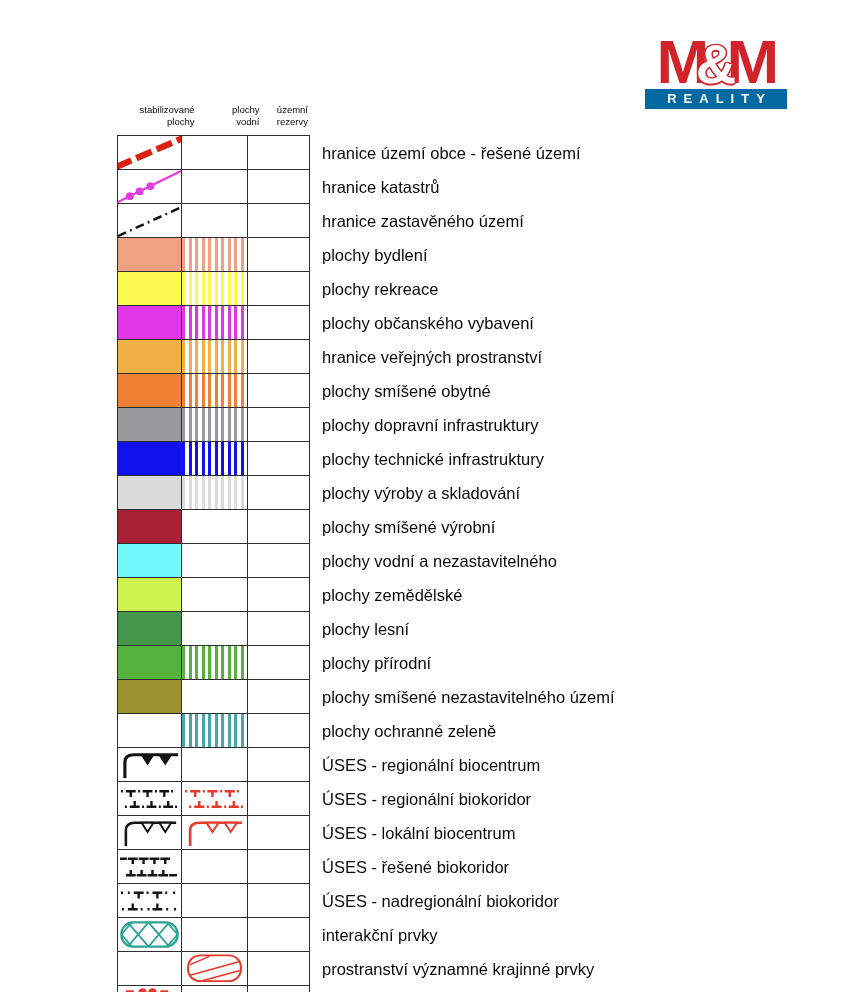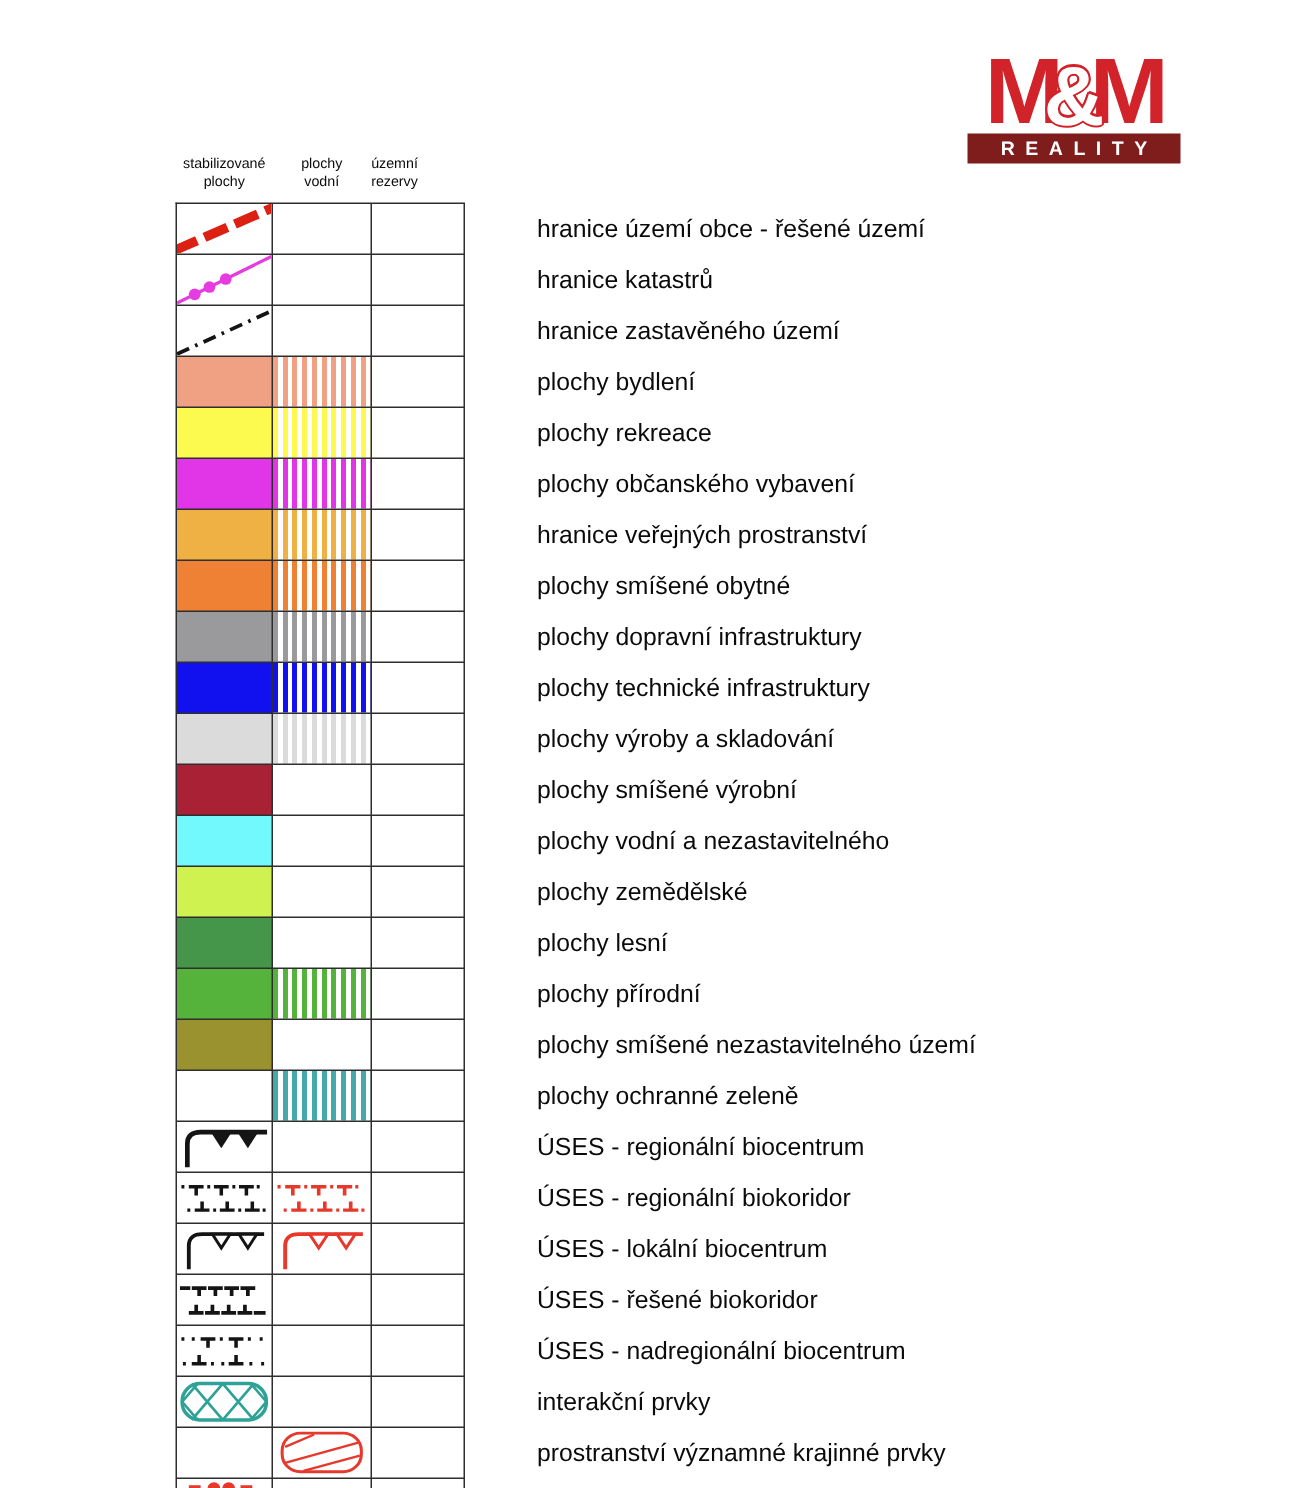--- a/index.html
+++ b/index.html
@@ -17,52 +17,52 @@
   .logo-mm .m{font-size:62px;letter-spacing:-4px;transform:scaleX(1.02);}
   .logo-mm .amp{
     font-size:56px;position:relative;z-index:1;margin:0 -9px;top:2px;color:#ffffff;
   }
   .logo-bar{
     margin-top:1px;height:20px;line-height:20px;text-align:center;
     color:#ffffff;font-weight:700;font-size:13px;letter-spacing:7px;text-indent:7px;
   }
   
   .col-head{
-    position:absolute;top:104px;width:90px;text-align:center;
+    position:absolute;top:104px;width:90px;text-align:right;
     font-size:9.5px;line-height:11.5px;color:#0b0b0b;
   }
   
   .legend-table{
     position:absolute;left:117px;top:135px;
     border-top:1px solid #2e2e2e;border-left:1px solid #2e2e2e;
   }
   .lrow{display:flex;position:relative;height:34px;}
   .cell{
     height:33px;border-right:1px solid #2e2e2e;border-bottom:1px solid #2e2e2e;
     box-sizing:content-box;overflow:hidden;position:relative;background:#fff;
   }
   .c1{width:63px;} .c2{width:65px;} .c3{width:61px;}
   .cell svg{display:block;}
   .lbl{
     position:absolute;left:204px;top:0;height:34px;line-height:34px;
-    white-space:nowrap;font-size:16.5px;color:#0b0b0b;margin-left:36px;
+    white-space:nowrap;font-size:16.5px;color:#0b0b0b;
   }
 </style>
 </head>
 <body>
 
 <div class="page">
 
   <div class="logo">
     <div class="logo-mm">
       <span class="m" style="color: rgb(210, 35, 42);">M</span>
       <span class="amp" style="text-shadow: rgb(210, 35, 42) 1.5px 0px 0px, rgb(210, 35, 42) -1.5px 0px 0px, rgb(210, 35, 42) 0px 1.5px 0px, rgb(210, 35, 42) 0px -1.5px 0px, rgb(210, 35, 42) 1px 1px 0px, rgb(210, 35, 42) -1px -1px 0px, rgb(210, 35, 42) 1px -1px 0px, rgb(210, 35, 42) -1px 1px 0px;">&amp;</span>
       <span class="m" style="color: rgb(210, 35, 42);">M</span>
     </div>
-    <div class="logo-bar" style="background: #7f1d1d;">REALITY</div>
+    <div class="logo-bar" style="background: #0369a1;">REALITY</div>
   </div>
 
   <div class="col-head" style="left:104.5px">
     <div>stabilizované</div>
     <div>plochy</div>
   </div>
   <div class="col-head" style="left:169.5px">
     <div>plochy</div>
     <div>vodní</div>
   </div>
@@ -250,21 +250,21 @@
         <div class="lbl">ÚSES - řešené biokoridor</div>
       </div>
       <div class="lrow">
         <div class="cell c1">
           <svg viewBox="0 0 64 34" width="100%" height="100%" preserveAspectRatio="none" xmlns="http://www.w3.org/2000/svg">
             <path d="M3,9 H5 M10,9 H12 M16,9 H26 M21,9 V15 M29,9 H31 M35,9 H45 M40,9 V15 M48,9 H50 M56,9 H58 M4,26 H6 M10,26 H20 M15,26 V20 M23,26 H25 M30,26 H32 M35,26 H45 M40,26 V20 M49,26 H51 M57,26 H59 " stroke="#141414" stroke-width="2.4" fill="none"></path>
           </svg>
         </div>
         <div class="cell c2"></div>
         <div class="cell c3"></div>
-        <div class="lbl">ÚSES - nadregionální biocentrum</div>
+        <div class="lbl">ÚSES - nadregionální biokoridor</div>
       </div>
       <div class="lrow">
         <div class="cell c1">
           <svg viewBox="0 0 64 34" width="100%" height="100%" preserveAspectRatio="none" xmlns="http://www.w3.org/2000/svg">
             <rect x="3.5" y="4.5" width="57" height="25" rx="12" fill="none" stroke="#2EA296" stroke-width="2.4"></rect>
             <path d="M10,29.5 L31,4.5 M31,4.5 L52,29.5 M10,4.5 L31,29.5 M31,29.5 L52,4.5 M3.5,17 L14,4.5 M3.5,17 L14,29.5 M60.5,17 L50,4.5 M60.5,17 L50,29.5 " stroke="#2EA296" stroke-width="1.8" fill="none"></path>
           </svg>
         </div>
         <div class="cell c2"></div>
         <div class="cell c3"></div>

